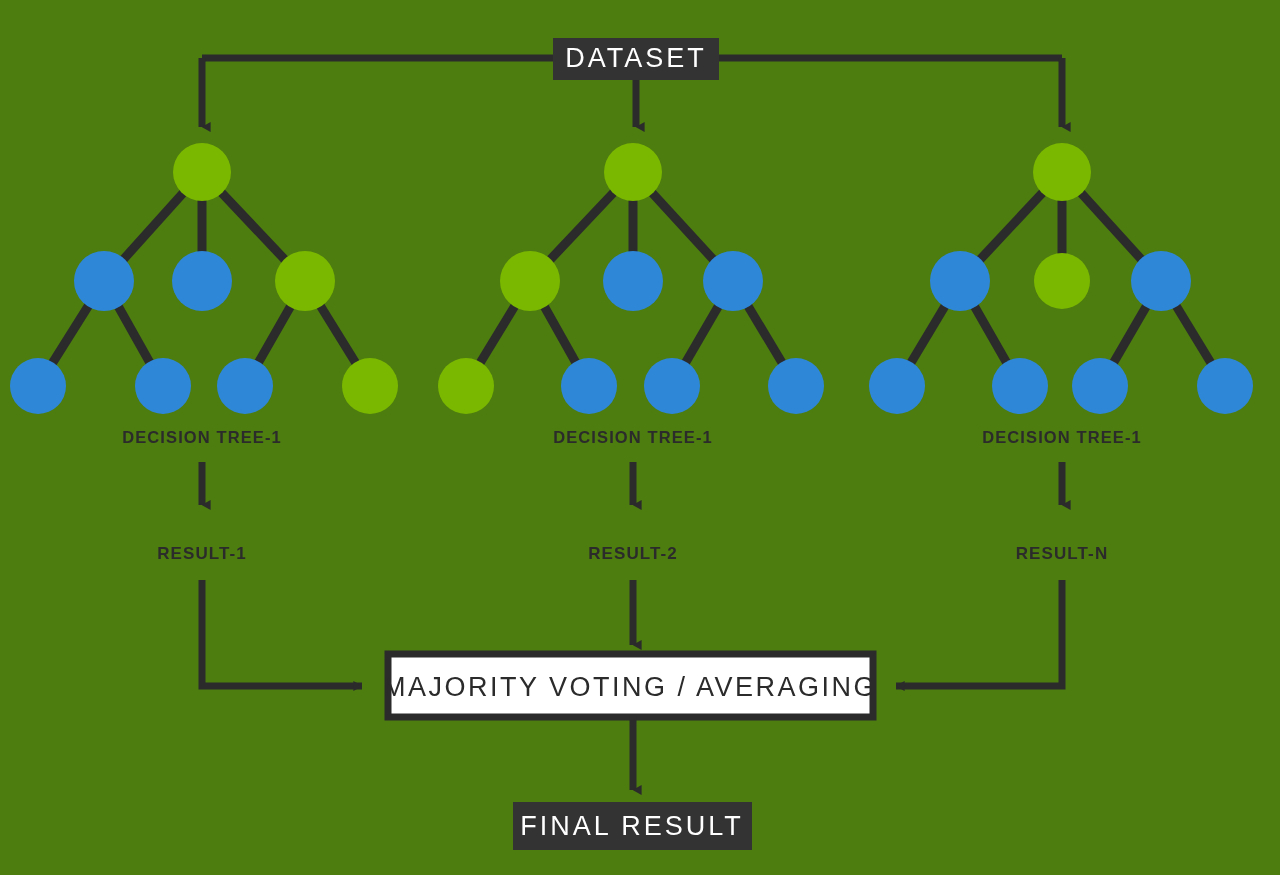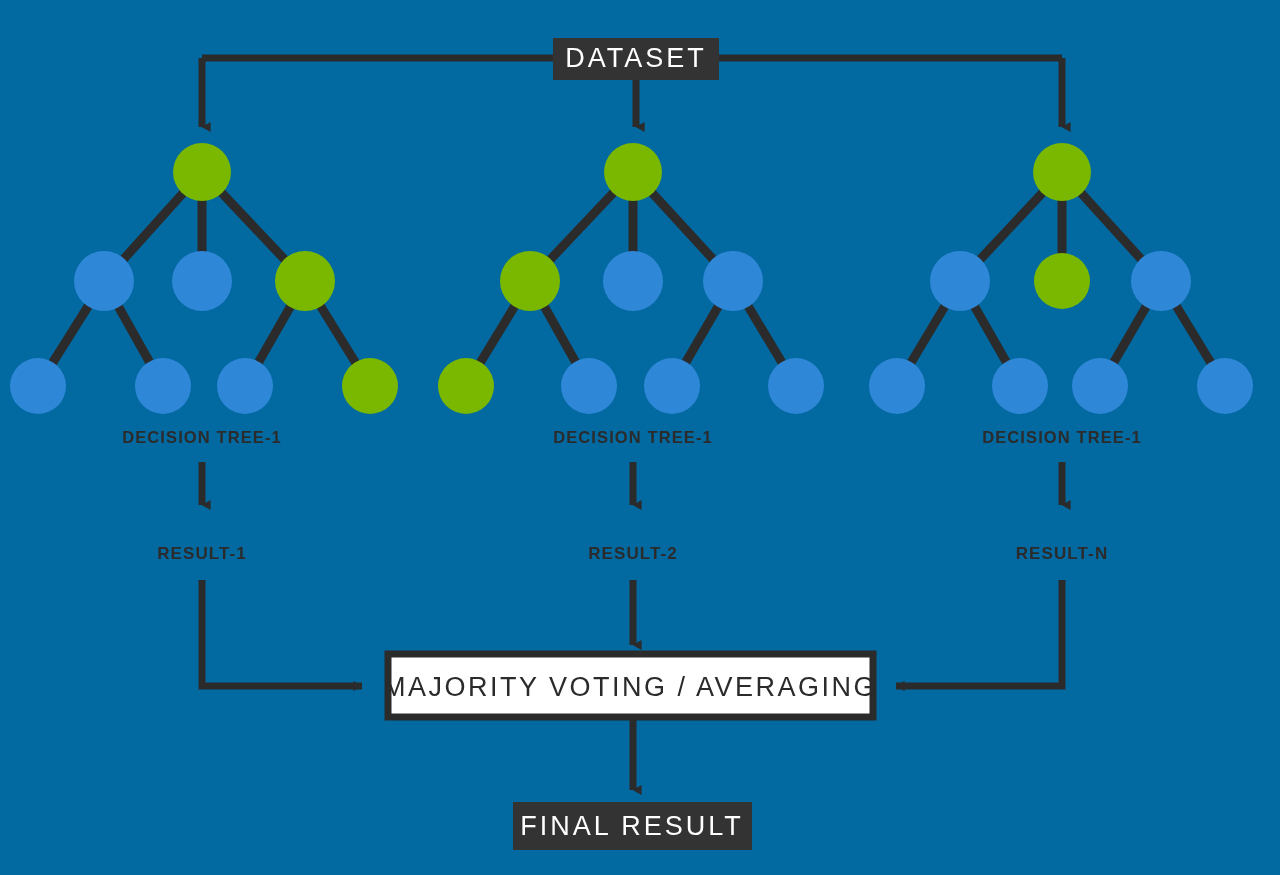--- a/index.html
+++ b/index.html
@@ -8,21 +8,21 @@
     padding: 0;
     background: #ffffff;
   }
   body {
     font-family: "Liberation Sans", sans-serif;
   }
   #stage {
     position: relative;
     width: 1280px;
     height: 875px;
-    background: #0369a1;
+    background: #4d7c0f;
     overflow: hidden;
   }
   #diagram-svg {
     position: absolute;
     left: 0;
     top: 0;
     width: 1280px;
     height: 875px;
     display: block;
   }

